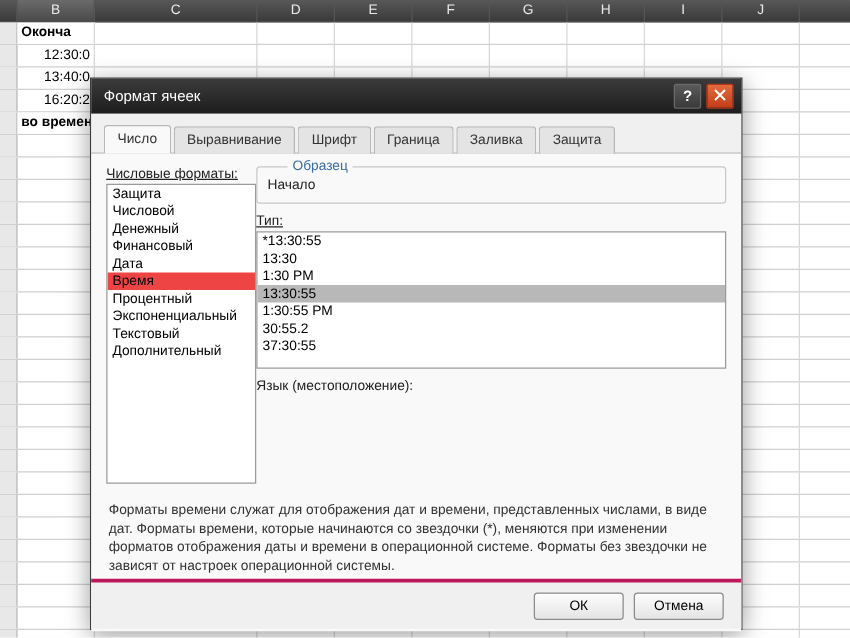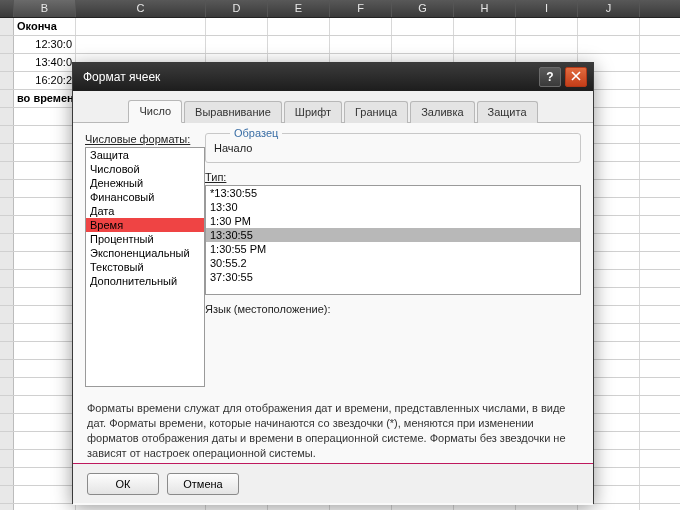--- a/index.html
+++ b/index.html
@@ -22,21 +22,21 @@
 
 
 .dialog { position: absolute; left: 72px; top: 22px; width: 522px; height: 442px; border: 1px solid #3a3a3a; background: #f0f0f0; box-shadow: 0 4px 18px rgba(0,0,0,.4); margin-top: 40px; }
 .titlebar { height: 28px; background: linear-gradient(#3b3b3b,#1d1d1d); color: #fff; display: flex; align-items: center; padding: 0 6px 0 10px; font-size: 12px; }
 .titlebar .title { flex: 1; }
 .titlebar .tbtn { width: 22px; height: 20px; margin-left: 4px; display: flex; align-items: center; justify-content: center; border-radius: 2px; color: #fff; font-weight: bold; font-size: 12px; }
 .titlebar .help { background: linear-gradient(#5a5a5a,#3a3a3a); border:1px solid #6a6a6a; }
 .titlebar .close { background: linear-gradient(#e26b3e,#c33e19); border:1px solid #b23818; }
 .titlebar .close svg, .titlebar .help svg { width:10px; height:10px; }
 
-.tabs { display: flex; gap: 2px; padding: 8px 10px 0; background:#f0f0f0; border-bottom:1px solid #b8b8b8; align-items:flex-end;justify-content:center; }
+.tabs { display: flex; gap: 2px; padding: 8px 10px 0; background:#f0f0f0; border-bottom:1px solid #b8b8b8; align-items:flex-end; }
 .tab { padding: 4px 10px 5px; font-size: 11px; background: #e4e4e4; border:1px solid #b8b8b8; border-bottom:none; border-top-left-radius:3px; border-top-right-radius:3px; color:#333; position:relative; top:1px; cursor:default; }
 .tab.active { background: #f9f9f9; border-bottom:1px solid #f9f9f9; font-weight:normal; }
 
 .tabbody { padding: 10px 12px 8px; background:#f9f9f9; height: calc(100% - 28px - 30px); overflow:hidden; }
 
 .columns { display:flex; gap:0; }
 .leftcol { width:120px; }
 .rightcol { flex:1; }
 
 .lbl { font-size:11px; margin-bottom:2px; text-decoration:underline; color:#222; }
@@ -55,21 +55,21 @@
 .typelist .titem { padding:1px 4px; cursor:default; }
 .typelist .titem.sel { background:#b8b8b8; }
 
 .selectwrap { position:relative; }
 .selectbox { border:1px solid #9a9a9a; background:#fff; padding:2px 18px 2px 4px; font-size:11px; height:20px; line-height:15px; }
 .selectwrap .dd { position:absolute; right:1px; top:1px; width:16px; height:18px; background:linear-gradient(#f6f6f6,#dcdcdc); border-left:1px solid #bbb; display:flex; align-items:center; justify-content:center; }
 .dd svg { width:8px; height:8px; }
 
 .desc { font-size:11px; color:#333; line-height:1.35; margin-top:14px; padding:0 2px; }
 
-.dlgbuttons { position:absolute; bottom:0; left:0; right:0; height:40px; background:#f0f0f0; border-top:1px solid #be185d; display:flex; align-items:center; padding:0 14px; gap:8px; }
+.dlgbuttons { position:absolute; bottom:0; left:0; right:0; height:40px; background:#f0f0f0; border-top:3px solid #be185d; display:flex; justify-content:flex-end; align-items:center; padding:0 14px; gap:8px; }
 .btn { min-width:72px; height:22px; padding:0 12px; font-size:11px; background:linear-gradient(#fdfdfd,#e4e4e4); border:1px solid #8a8a8a; border-radius:3px; cursor:default; }
 
 ::-webkit-scrollbar { width:16px; }
 ::-webkit-scrollbar-track { background:#f0f0f0; border-left:1px solid #ccc; }
 ::-webkit-scrollbar-thumb { background:linear-gradient(#e8e8e8,#cfcfcf); border:1px solid #aaa; border-radius:2px; }
 ::-webkit-scrollbar-button { background:linear-gradient(#f4f4f4,#d8d8d8); border:1px solid #aaa; height:16px; display:block; }
 </style>
 </head>
 <body>
 

